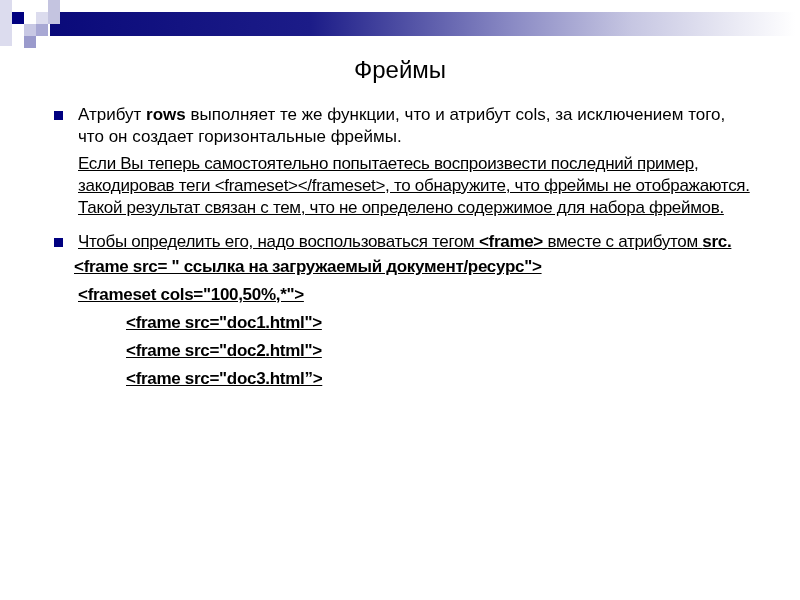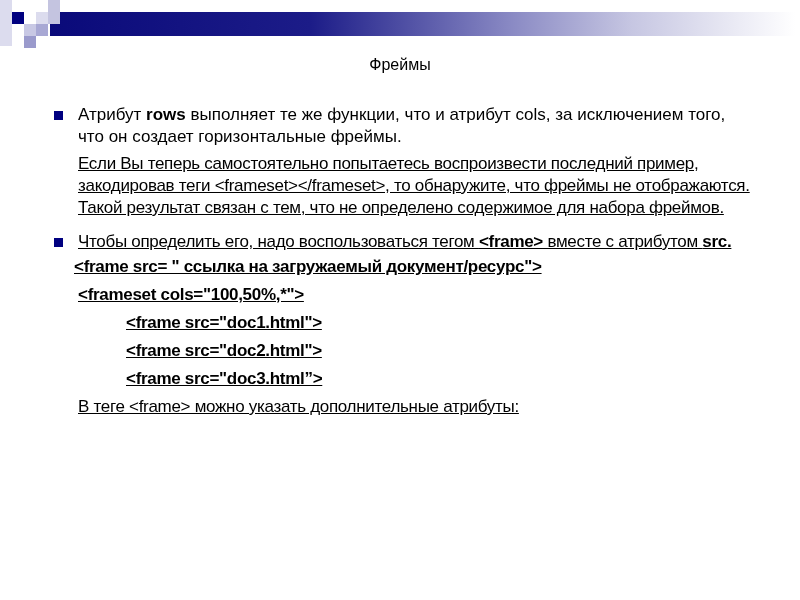--- a/index.html
+++ b/index.html
@@ -1,21 +1,21 @@
 <!DOCTYPE html>
 <html><head>
 <meta charset="utf-8">
 <style>
   html, body { margin:0; padding:0; }
   body { width:800px; height:600px; background:#ffffff; position:relative; overflow:hidden;
          font-family:"Liberation Sans", sans-serif; color:#000; }
   .bar { position:absolute; left:50px; top:12px; width:745px; height:24px;
          background:linear-gradient(to right, #0a0a7a 0%, #1c1c88 35%, #8a8ac4 62%, #c6c6e2 78%, #ffffff 100%); }
   .sq { position:absolute; }
-  .title { position:absolute; top:56px; left:0; width:800px; text-align:center; font-size:16px; color:#000; }
+  .title { position:absolute; top:56px; left:0; width:800px; text-align:center; font-size:24px; color:#000; }
   .content { position:absolute; left:54px; top:104px; width:700px; font-size:17px; line-height:22px; }
   .bullet-row { position:relative; padding-left:24px; }
   .bullet { position:absolute; left:0; top:7px; width:9px; height:9px; background:#000080; }
   .para { padding-left:24px; margin-top:4px; }
   .cond { font-family:"Liberation Sans", sans-serif; font-stretch:condensed; letter-spacing:-0.3px;text-decoration:underline; }
   b { font-weight:bold; }
   .line { padding-left:24px; height:28px; line-height:28px; }
   .indent1 { padding-left:72px; }
   .syntax-line { padding-left:20px; }
 </style>
@@ -44,14 +44,13 @@
   <div class="bullet-row cond" style="margin-top:12px;">
     <span class="bullet"></span>
     <span>Чтобы определить его, надо воспользоваться тегом </span><b>&lt;frame&gt;</b><span> вместе с атрибутом </span><b>src.</b>
   </div>
 
   <div class="line cond syntax-line"><b>&lt;frame src= " ссылка на загружаемый документ/ресурс"&gt;</b></div>
   <div class="line cond"><b>&lt;frameset cols="100,50%,*"&gt;</b></div>
   <div class="line cond indent1"><b>&lt;frame src="doc1.html"&gt;</b></div>
   <div class="line cond indent1"><b>&lt;frame src="doc2.html"&gt;</b></div>
   <div class="line cond indent1"><b>&lt;frame src="doc3.html”&gt;</b></div>
-  <div class="line cond">В теге &lt;frame&gt; можно указать дополнительные атрибуты:</div>
 </div>
 
 </body></html>

